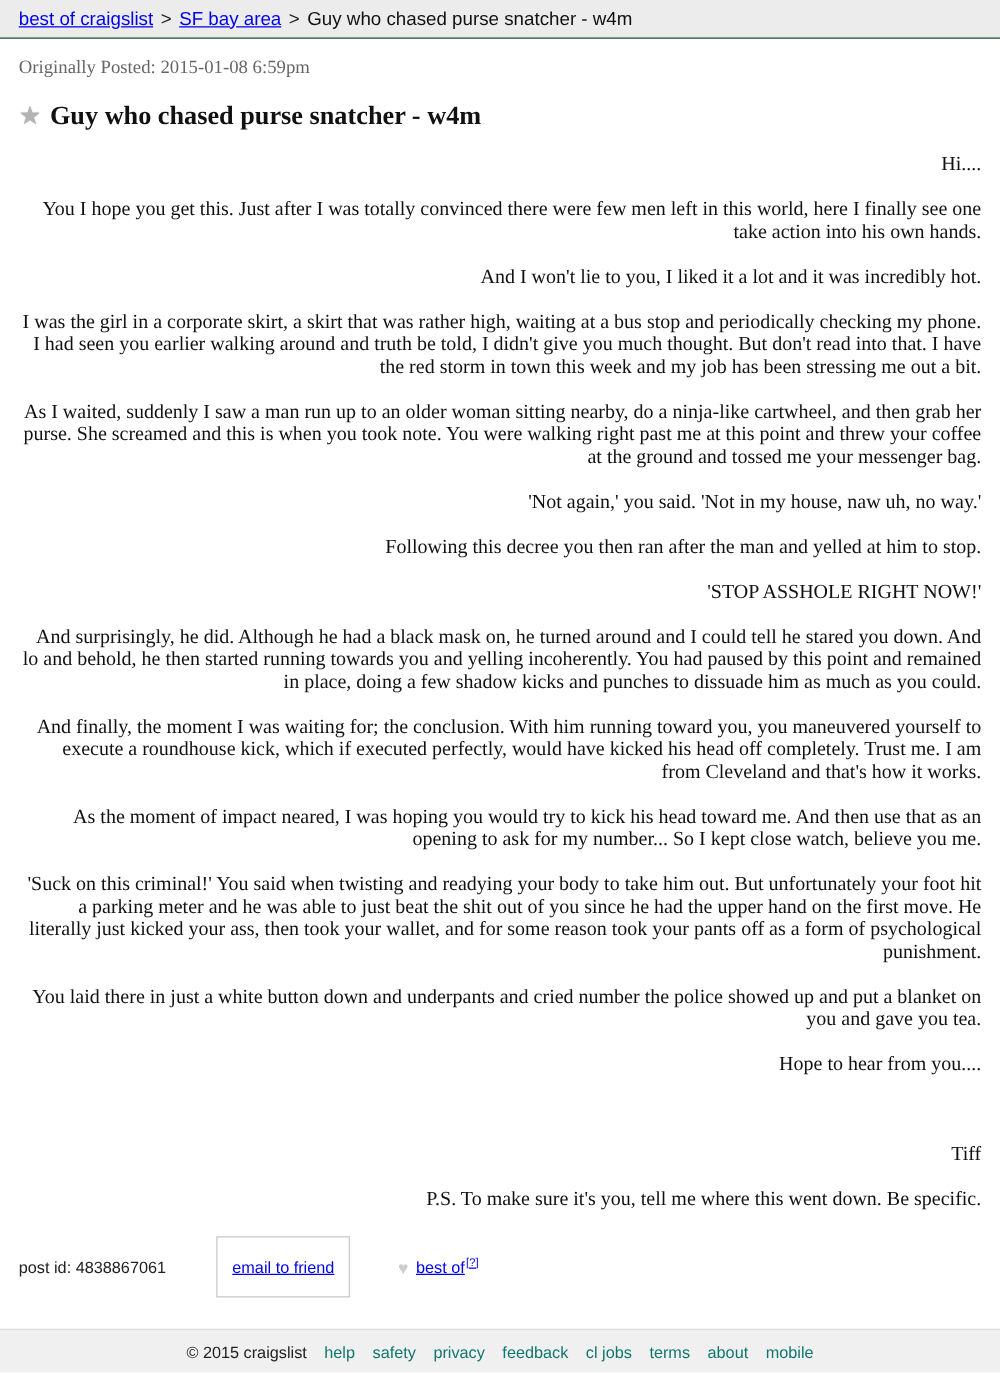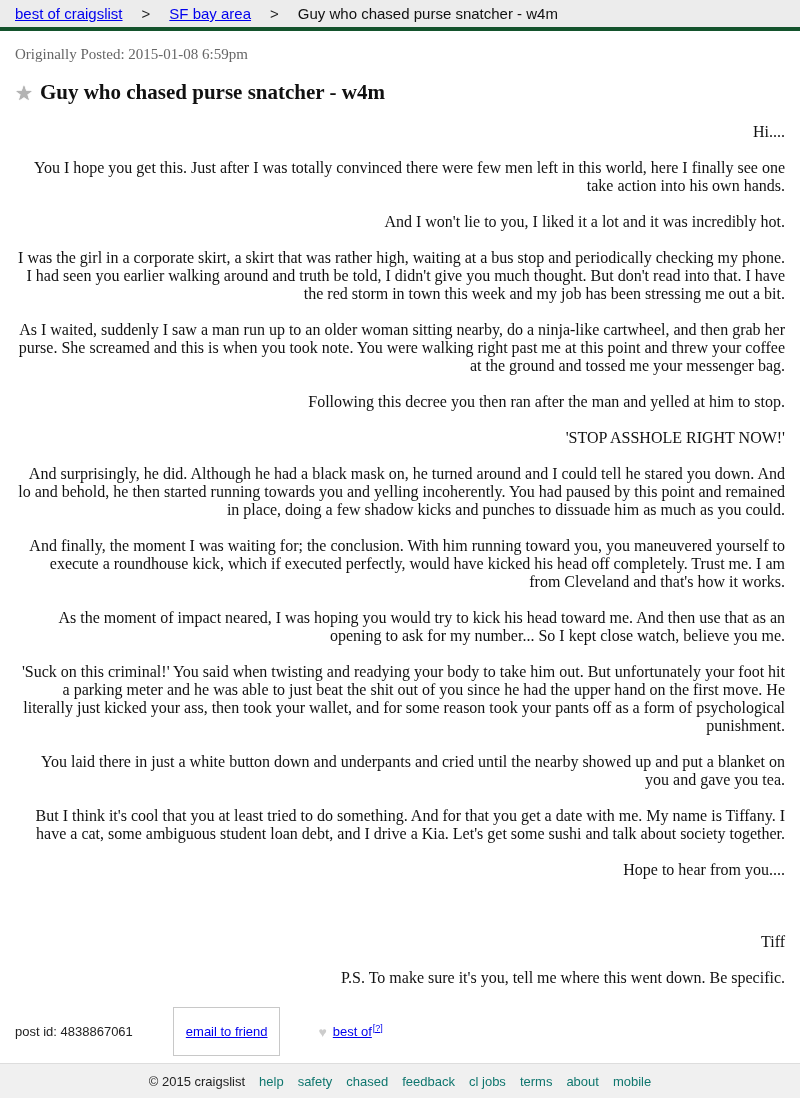--- a/index.html
+++ b/index.html
@@ -11,30 +11,29 @@
     flex-direction: column;
     font-family: "Liberation Serif", serif;
     color: #111111;
     overflow: hidden;
   }
 
   
   .topbar {
     height: 31px;
     background: #ececec;
-    border-bottom: 4px solid #14532d;
+    border-bottom: 1px solid #14532d;
     display: flex;
     align-items: center;
     padding: 0 15px;
     font-family: "Liberation Sans", sans-serif;
     font-size: 15px;
     color: #111111;
     white-space: nowrap;
     flex: 0 0 auto;
-    gap: 13px;
   }
   .topbar a {
     color: #0000ee;
     text-decoration: underline;
     cursor: pointer;
   }
   .topbar .sep { margin: 0 6px; color: #222222; }
 
   
   .page {
@@ -152,28 +151,28 @@
     <span class="fav-star">★</span>
     <span class="post-title">Guy who chased purse snatcher - w4m</span>
   </div>
 
   <div class="body-text">
     <p>Hi....</p>
     <p>You I hope you get this. Just after I was totally convinced there were few men left in this world, here I finally see one take action into his own hands.</p>
     <p>And I won't lie to you, I liked it a lot and it was incredibly hot.</p>
     <p>I was the girl in a corporate skirt, a skirt that was rather high, waiting at a bus stop and periodically checking my phone. I had seen you earlier walking around and truth be told, I didn't give you much thought. But don't read into that. I have the red storm in town this week and my job has been stressing me out a bit.</p>
     <p>As I waited, suddenly I saw a man run up to an older woman sitting nearby, do a ninja-like cartwheel, and then grab her purse. She screamed and this is when you took note. You were walking right past me at this point and threw your coffee at the ground and tossed me your messenger bag.</p>
+    <p>'Not again,' you said. 'Not in my house, naw uh, no way.'</p>
     <p>Following this decree you then ran after the man and yelled at him to stop.</p>
     <p>'STOP ASSHOLE RIGHT NOW!'</p>
     <p>And surprisingly, he did. Although he had a black mask on, he turned around and I could tell he stared you down. And lo and behold, he then started running towards you and yelling incoherently. You had paused by this point and remained in place, doing a few shadow kicks and punches to dissuade him as much as you could.</p>
     <p>And finally, the moment I was waiting for; the conclusion. With him running toward you, you maneuvered yourself to execute a roundhouse kick, which if executed perfectly, would have kicked his head off completely. Trust me. I am from Cleveland and that's how it works.</p>
     <p>As the moment of impact neared, I was hoping you would try to kick his head toward me. And then use that as an opening to ask for my number... So I kept close watch, believe you me.</p>
     <p>'Suck on this criminal!' You said when twisting and readying your body to take him out. But unfortunately your foot hit a parking meter and he was able to just beat the shit out of you since he had the upper hand on the first move. He literally just kicked your ass, then took your wallet, and for some reason took your pants off as a form of psychological punishment.</p>
-    <p>You laid there in just a white button down and underpants and cried until the nearby showed up and put a blanket on you and gave you tea.</p>
-    <p>But I think it's cool that you at least tried to do something. And for that you get a date with me. My name is Tiffany. I have a cat, some ambiguous student loan debt, and I drive a Kia. Let's get some sushi and talk about society together.</p>
+    <p>You laid there in just a white button down and underpants and cried number the police showed up and put a blanket on you and gave you tea.</p>
     <p>Hope to hear from you....</p>
     <p class="gap-before">Tiff</p>
     <p>P.S. To make sure it's you, tell me where this went down. Be specific.</p>
   </div>
 
   <div class="postfooter">
     <span class="postid">post id: 4838867061</span>
     <span class="emailbox">
       <a>email to friend</a>
     </span>
@@ -182,19 +181,19 @@
       <a>best of</a>
       <sup>[?]</sup>
     </span>
   </div>
 </div>
 
 <div class="footer">
   <span>© 2015 craigslist</span>
   <a>help</a>
   <a>safety</a>
-  <a>chased</a>
+  <a>privacy</a>
   <a>feedback</a>
   <a>cl jobs</a>
   <a>terms</a>
   <a>about</a>
   <a>mobile</a>
 </div>
 
 </body></html>

